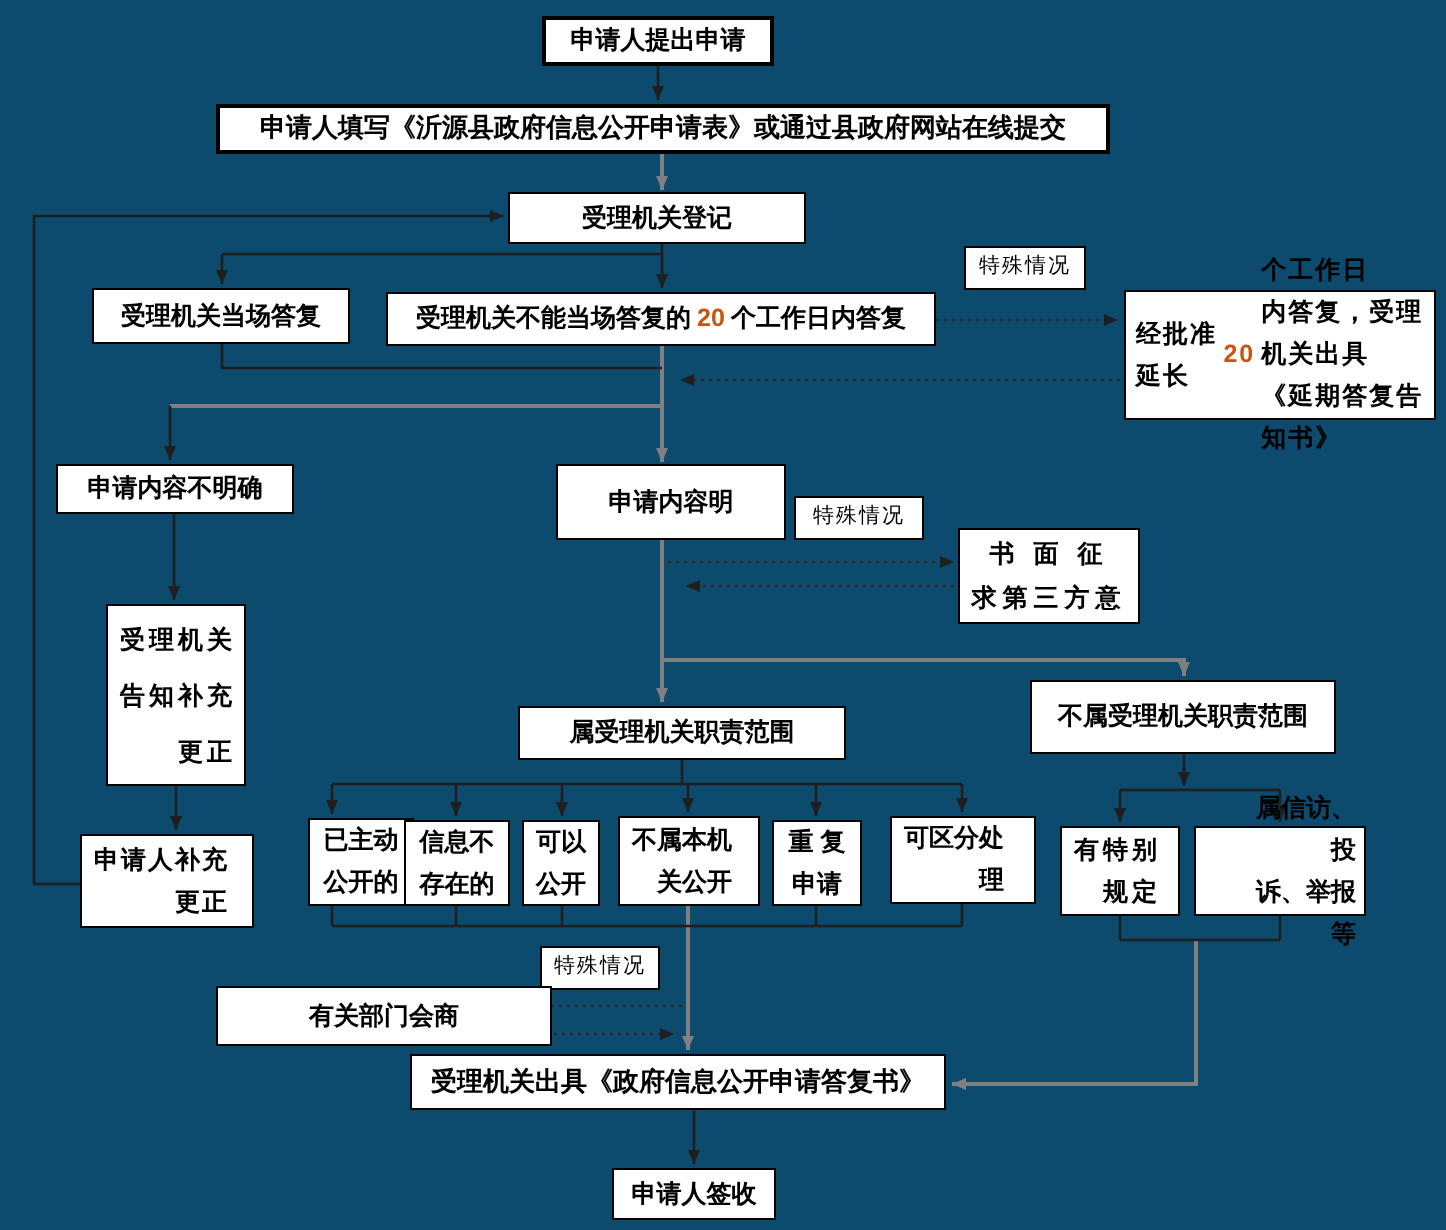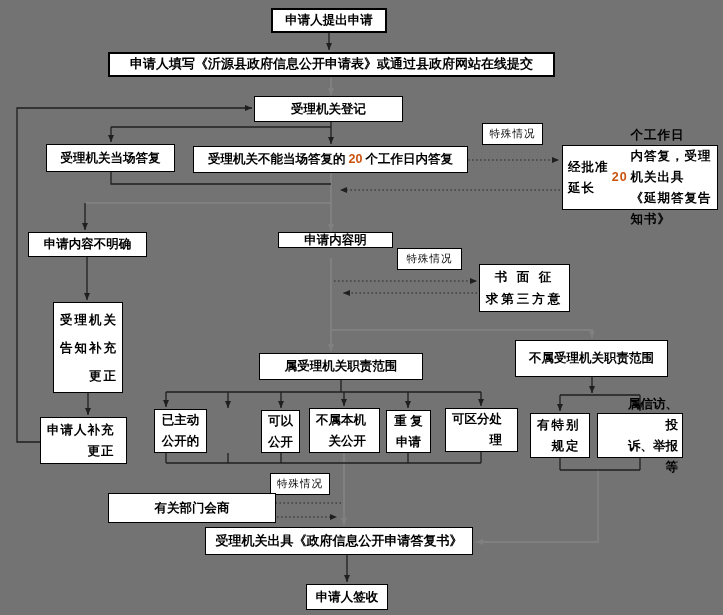--- a/index.html
+++ b/index.html
@@ -1,16 +1,16 @@
 <!DOCTYPE html>
 <html style="--lb: #1f1f1f; --lg: #808080; --ld: #2b2b2b; --hl: #c9530f;"><head>
 <meta charset="utf-8">
 <style>
   html,body{margin:0;padding:0;background:#fff;}
-  #stage{position:relative;width:723px;height:615px;background:#737373;overflow:hidden;
+  #stage{position:relative;width:723px;height:615px;background:#0c4a6e;overflow:hidden;
          font-family:"Liberation Sans","DejaVu Sans",sans-serif;}
   #wires{position:absolute;left:0;top:0;z-index:1;}
   .ln-b{stroke:var(--lb);stroke-width:1.3;fill:none;}
   .ln-g{stroke:var(--lg);stroke-width:2;fill:none;}
   .ln-d{stroke:var(--ld);stroke-width:1.2;fill:none;stroke-dasharray:1.6 2.4;}
   .mk-b{fill:var(--lb);}
   .mk-g{fill:var(--lg);}
   .node{position:absolute;z-index:2;box-sizing:border-box;background:#fff;
         border:1px solid #000;color:#000;font-weight:bold;font-size:12.5px;
         line-height:1.3;display:flex;align-items:center;justify-content:center;
@@ -109,41 +109,43 @@
   <div class="node" style="left:193px;top:146px;width:275px;height:27px;">受理机关不能当场答复的<span class="hl-num">20</span>个工作日内答复</div>
 
   <div class="node lab" style="left:482px;top:123px;width:61px;height:22px;">特殊情况</div>
 
   <div class="node left lh21 ls1 pad5" style="left:562px;top:145px;width:156px;height:65px;">经批准延长<span class="hl-num">20</span>个工作日
 内答复，受理机关出具
 《延期答复告知书》</div>
 
   <div class="node" style="left:28px;top:232px;width:119px;height:25px;">申请内容不明确</div>
 
-  <div class="node" style="left:278px;top:232px;width:115px;height:16px;">申请内容明</div>
+  <div class="node" style="left:278px;top:232px;width:115px;height:38px;">申请内容明</div>
 
   <div class="node lab" style="left:397px;top:248px;width:65px;height:22px;">特殊情况</div>
 
   <div class="node ls3 lh22" style="left:479px;top:264px;width:91px;height:48px;">书 面 征
 求第三方意</div>
 
   <div class="node left lh28 ls2 pad6" style="left:53px;top:302px;width:70px;height:91px;">受理机关
 告知补充
 更正</div>
 
   <div class="node left lh21 ls1 pad6" style="left:40px;top:417px;width:87px;height:47px;">申请人补充
 更正</div>
 
   <div class="node" style="left:259px;top:353px;width:164px;height:27px;">属受理机关职责范围</div>
 
   <div class="node" style="left:515px;top:340px;width:153px;height:37px;">不属受理机关职责范围</div>
 
   <div class="node lh21" style="left:138px;top:409px;width:53px;height:44px;margin-left:16px;">已主动
 公开的</div>
 
+  <div class="node lh21" style="left:202px;top:410px;width:53px;height:43px;">信息不
+存在的</div>
 
   <div class="node lh21" style="left:261px;top:410px;width:39px;height:43px;">可以
 公开</div>
 
   <div class="node left lh21 pad6" style="left:309px;top:408px;width:71px;height:45px;">不属本机
 关公开</div>
 
   <div class="node left lh21 pad6" style="left:445px;top:408px;width:73px;height:44px;">可区分处
 理</div>
 

